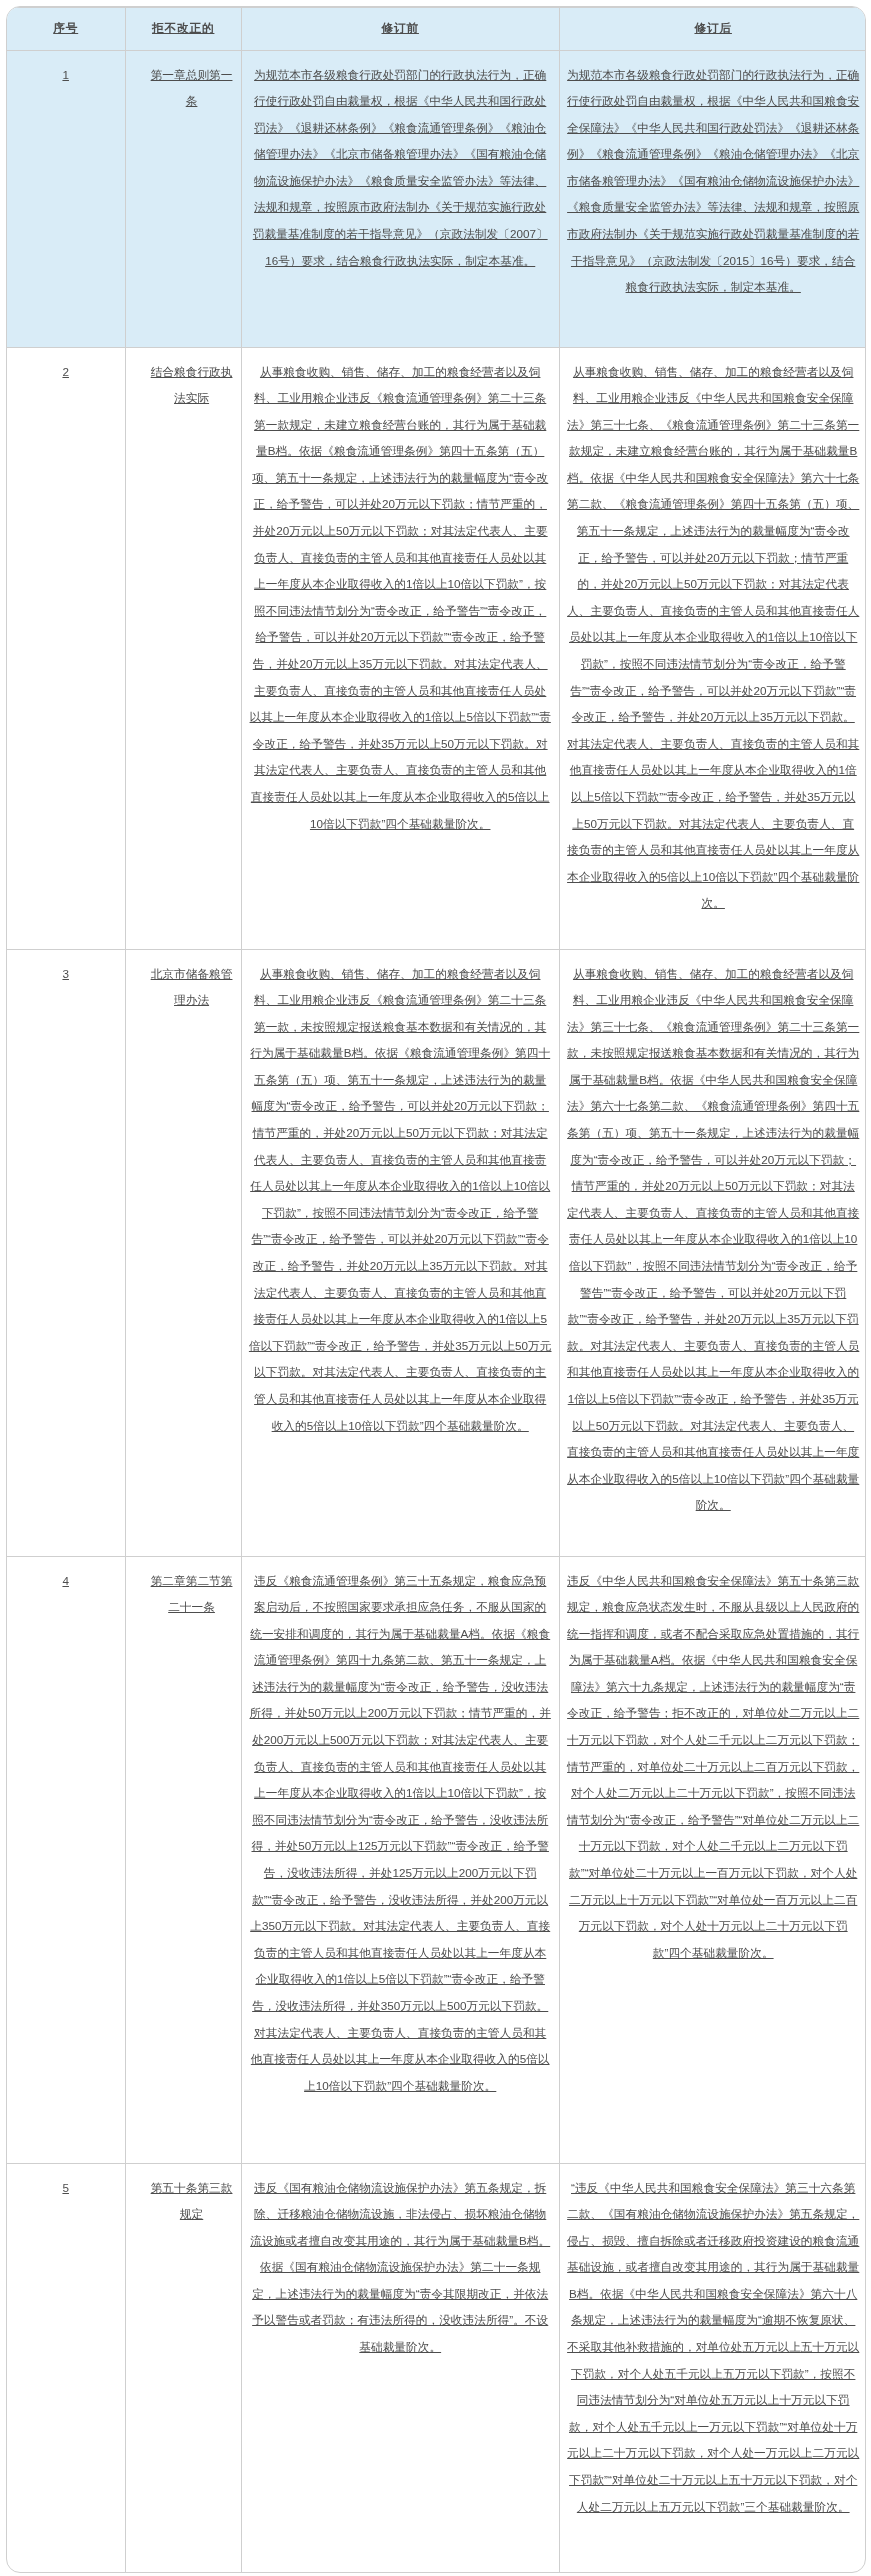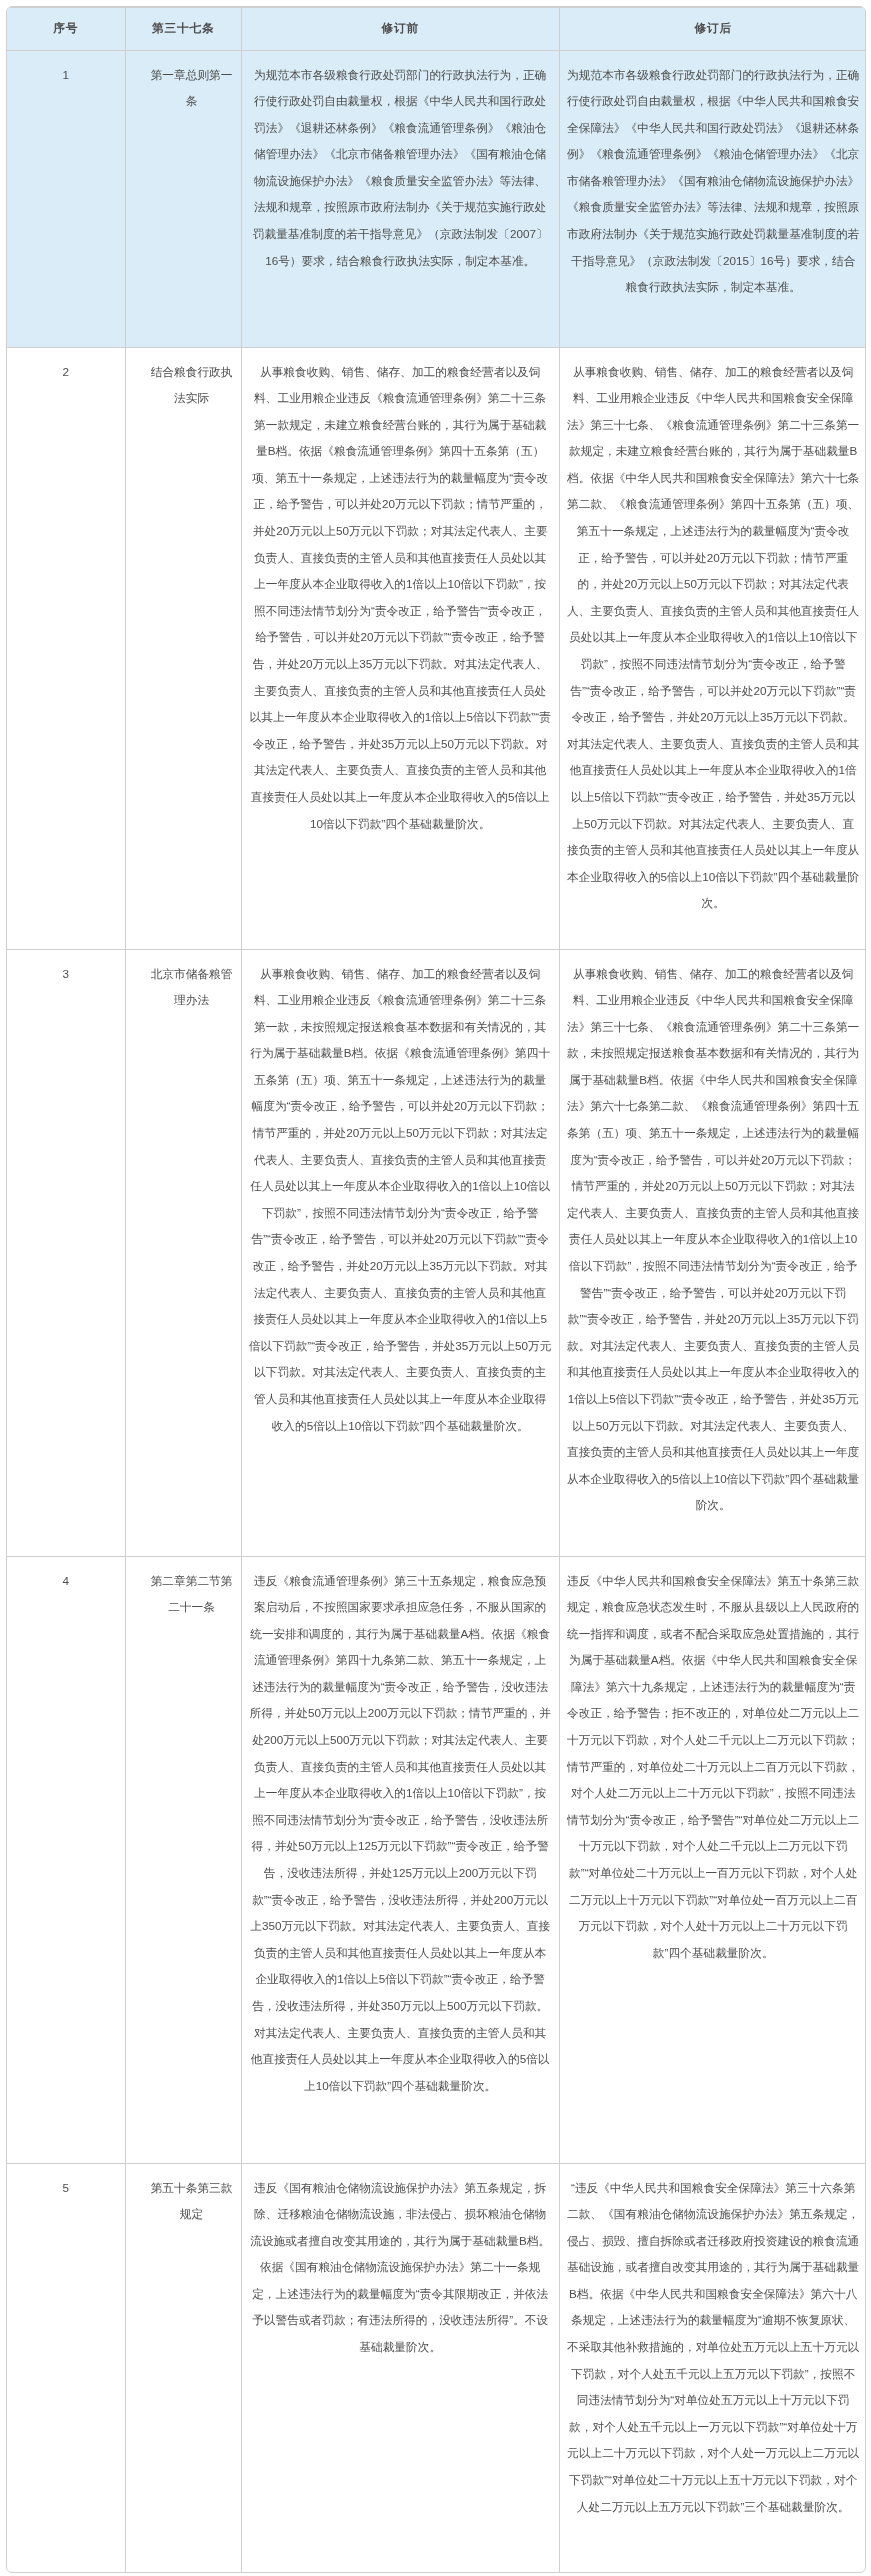--- a/index.html
+++ b/index.html
@@ -12,23 +12,24 @@
   *{box-sizing:border-box;margin:0;padding:0;}
   html,body{background:var(--page-bg);}
   body{
     width:871px;
     font-family:"Liberation Sans","DejaVu Sans",sans-serif;
     color:var(--text);
   }
   .table-wrap{
     margin:6.3px 5.5px;
     border:0.8px solid var(--border);
-    border-radius:6px;
+    border-radius:14px;
     overflow:hidden;
     background:#fff;
+    text-decoration:underline;
   }
   table{
     border-collapse:collapse;
     width:calc(100% + 1.6px);
     margin:-0.8px;
     table-layout:fixed;
   }
   th,td{
     border:0.8px solid var(--border);
     vertical-align:top;
@@ -63,21 +64,21 @@
   <table>
     <colgroup>
       <col class="c-no">
         <col class="c-clause">
         <col class="c-before">
         <col class="c-after">
     </colgroup>
     <thead>
       <tr>
         <th>序号</th>
-        <th>第三十七条</th>
+        <th>拒不改正的</th>
         <th>修订前</th>
         <th>修订后</th>
       </tr>
     </thead>
     <tbody>
       <tr class="row-hl" style="height:297px">
         <td class="no-cell">1</td>
         <td class="clause-cell">第一章总则第一条</td>
         <td>为规范本市各级粮食行政处罚部门的行政执法行为，正确行使行政处罚自由裁量权，根据《中华人民共和国行政处罚法》《退耕还林条例》《粮食流通管理条例》《粮油仓储管理办法》《北京市储备粮管理办法》《国有粮油仓储物流设施保护办法》《粮食质量安全监管办法》等法律、法规和规章，按照原市政府法制办《关于规范实施行政处罚裁量基准制度的若干指导意见》（京政法制发〔2007〕16号）要求，结合粮食行政执法实际，制定本基准。</td>
         <td>为规范本市各级粮食行政处罚部门的行政执法行为，正确行使行政处罚自由裁量权，根据《中华人民共和国粮食安全保障法》《中华人民共和国行政处罚法》《退耕还林条例》《粮食流通管理条例》《粮油仓储管理办法》《北京市储备粮管理办法》《国有粮油仓储物流设施保护办法》《粮食质量安全监管办法》等法律、法规和规章，按照原市政府法制办《关于规范实施行政处罚裁量基准制度的若干指导意见》（京政法制发〔2015〕16号）要求，结合粮食行政执法实际，制定本基准。</td>

